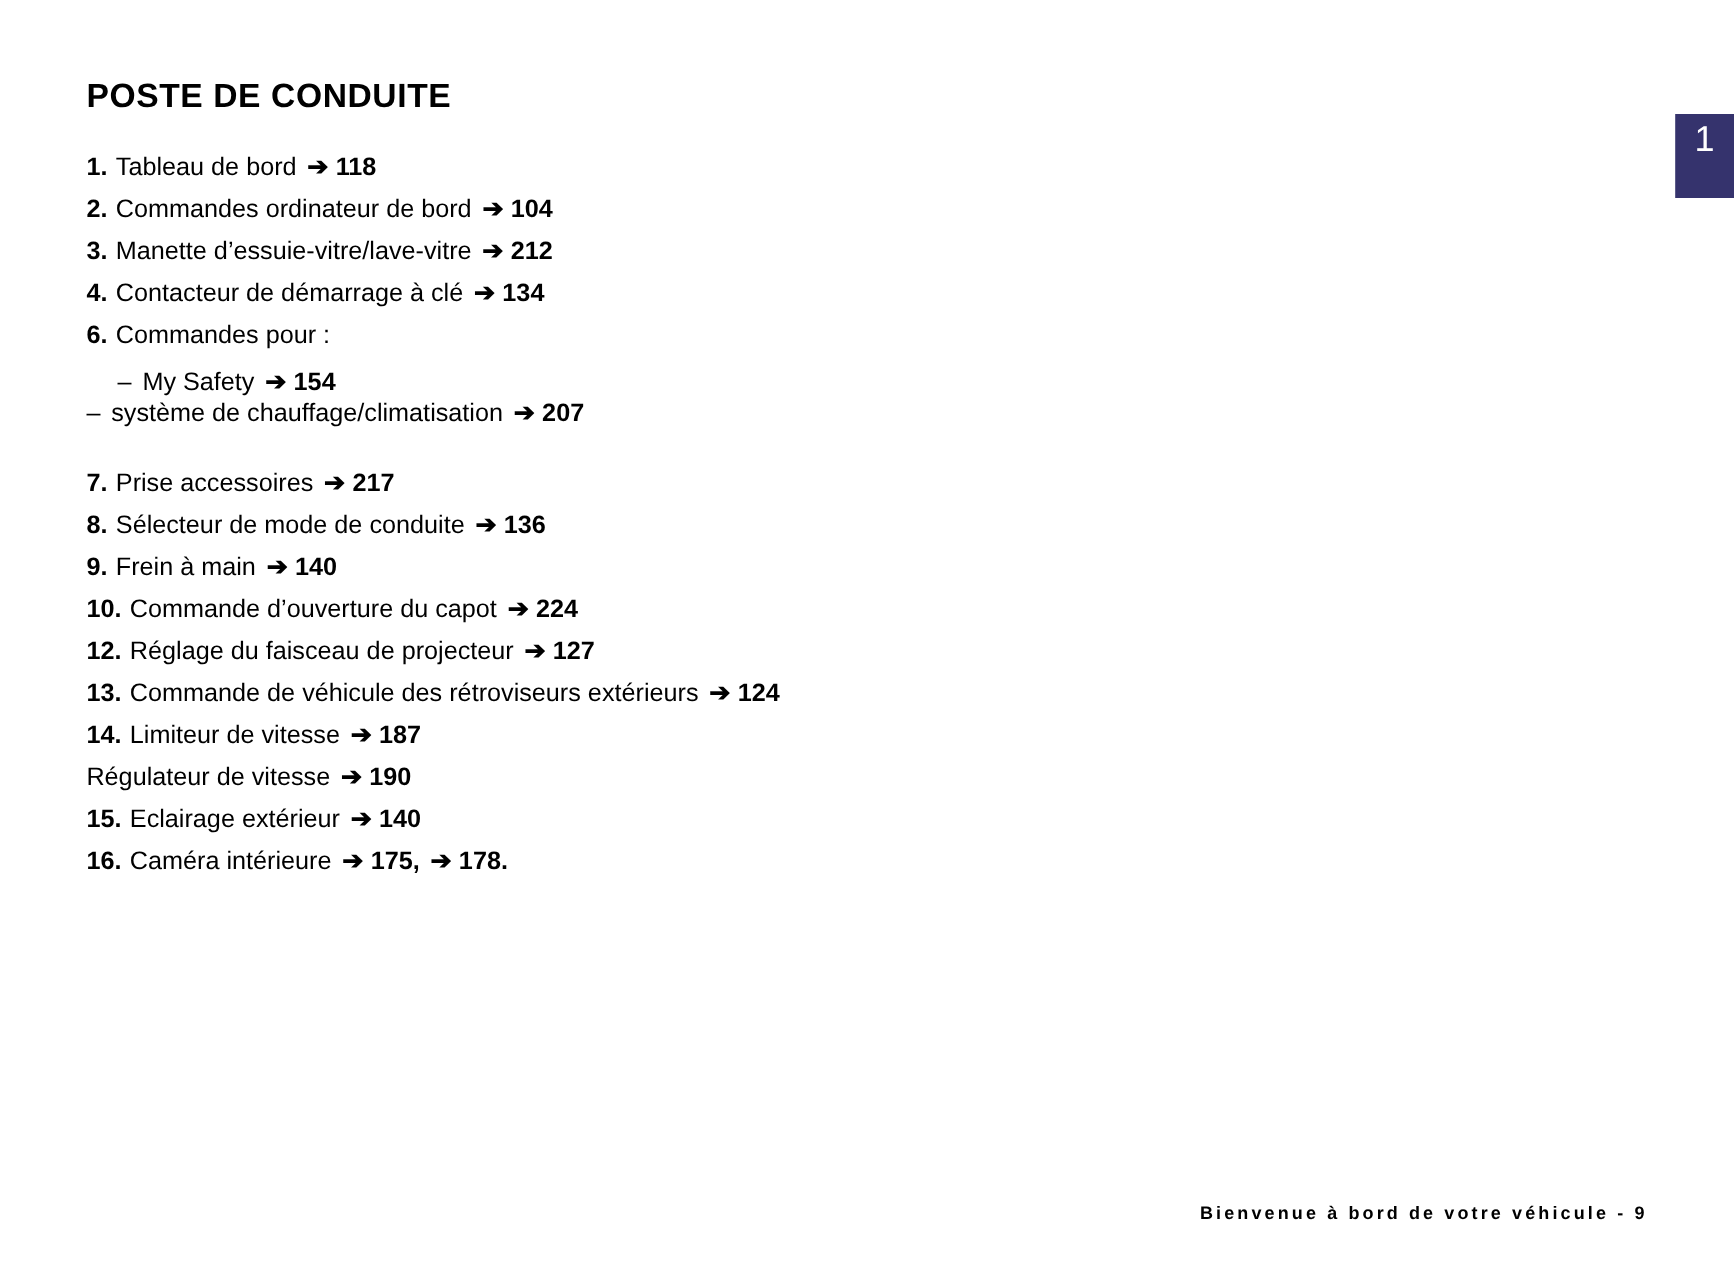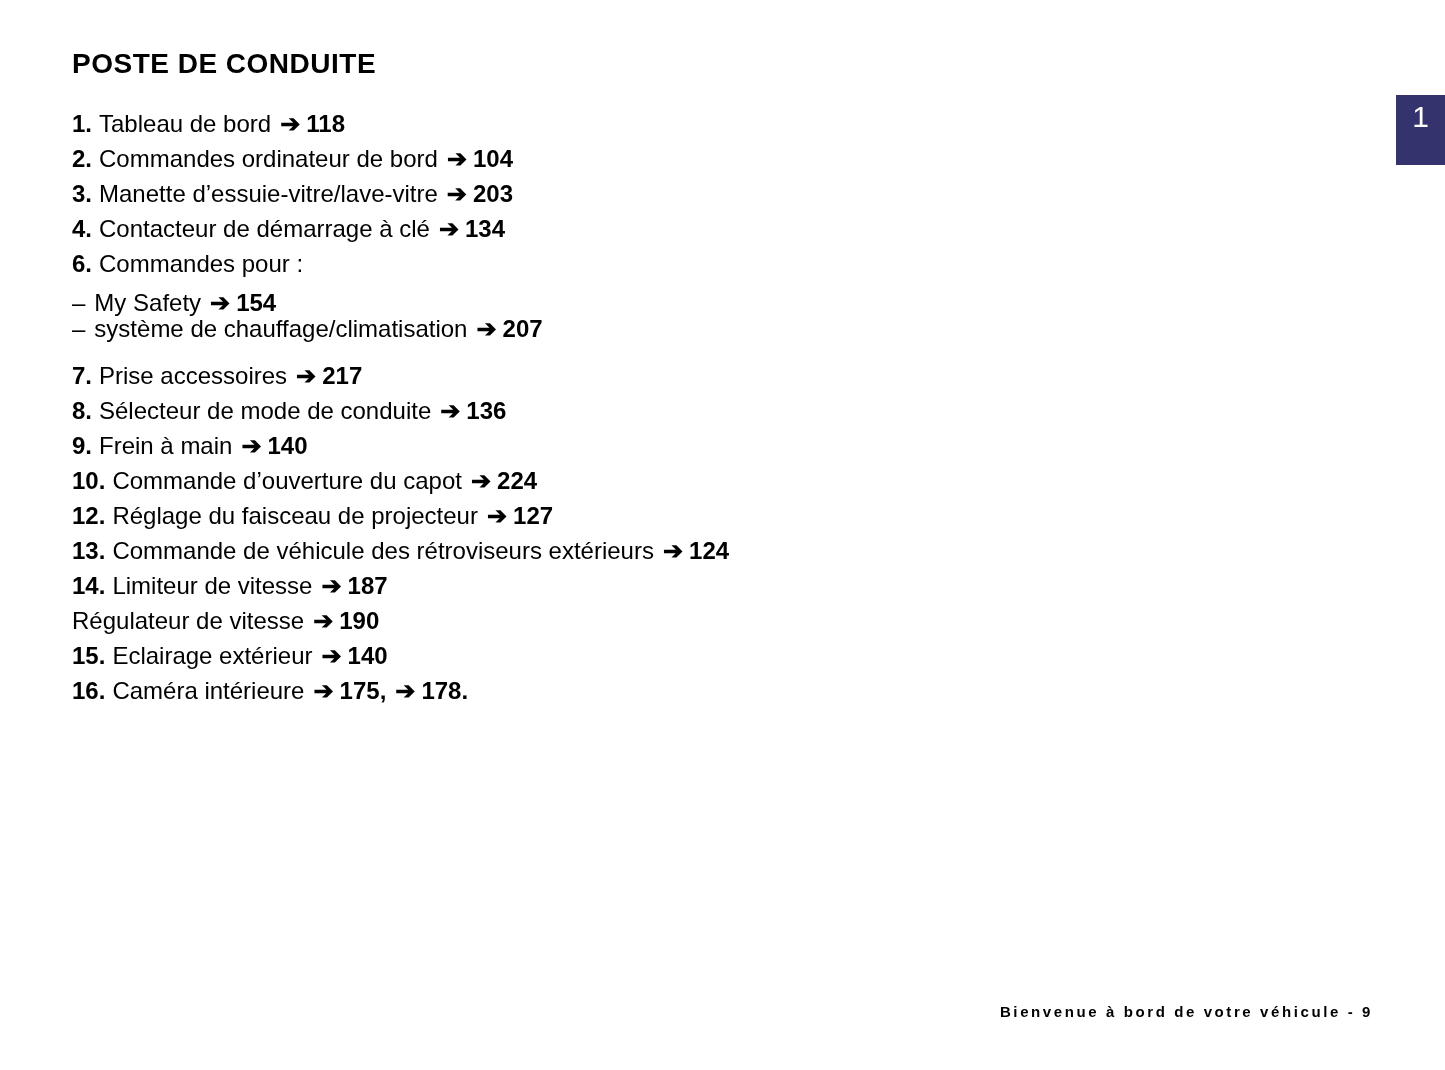--- a/index.html
+++ b/index.html
@@ -10,41 +10,41 @@
     color: #000000;
   }
   .page {
     position: relative;
     width: 1445px;
     height: 1070px;
     background: #ffffff;
     overflow: hidden;
   }
   .content {
-    padding: 48px 0 0 72px;
+    padding: 64px 0 0 72px;
   }
   .title {
     font-size: 28px;
     font-weight: bold;
     letter-spacing: 0.5px;
     margin: 0 0 26px 0;
   }
   .items {
     margin-top: 10px;
   }
   .row {
-    font-size: 24px;
+    font-size: 21px;
     line-height: 35px;
     white-space: nowrap;
   }
   .row.level1 {
     line-height: 26px;
   }
-  .row.level0 + .row.level1 { margin-top: 9px; }
-  .row.level1 + .row.level0 { margin-top: 16px; }
+  .row.level0 + .row.level1 { margin-top: 9px; margin-left: 26px; }
+  .row.level1 + .row.level0 { margin-top: 27px; }
   .num {
     font-weight: bold;
     margin-right: 7px;
   }
   .num:empty { margin-right: 0; }
   .row.level1 .num {
     font-weight: normal;
     margin-right: 9px;
   }
   .txt {
@@ -88,21 +88,21 @@
 </head>
 <body>
 
 <div class="page">
 
   <div class="content">
     <h1 class="title">POSTE DE CONDUITE</h1>
     <div class="items">
         <div class="row level0"><span class="num">1.</span><span class="txt">Tableau de bord</span><span class="refs"><span class="arrow">➔</span><span class="pageref">118</span></span></div>
         <div class="row level0"><span class="num">2.</span><span class="txt">Commandes ordinateur de bord</span><span class="refs"><span class="arrow">➔</span><span class="pageref">104</span></span></div>
-        <div class="row level0"><span class="num">3.</span><span class="txt">Manette d’essuie-vitre/lave-vitre</span><span class="refs"><span class="arrow">➔</span><span class="pageref">203</span></span></div>
+        <div class="row level0"><span class="num">3.</span><span class="txt">Manette d’essuie-vitre/lave-vitre</span><span class="refs"><span class="arrow">➔</span><span class="pageref">212</span></span></div>
         <div class="row level0"><span class="num">4.</span><span class="txt">Contacteur de démarrage à clé</span><span class="refs"><span class="arrow">➔</span><span class="pageref">134</span></span></div>
         <div class="row level0"><span class="num">6.</span><span class="txt">Commandes pour :</span><span class="refs"></span></div>
         <div class="row level1"><span class="num">–</span><span class="txt">My Safety</span><span class="refs"><span class="arrow">➔</span><span class="pageref">154</span></span></div>
         <div class="row level1"><span class="num">–</span><span class="txt">système de chauffage/climatisation</span><span class="refs"><span class="arrow">➔</span><span class="pageref">207</span></span></div>
         <div class="row level0"><span class="num">7.</span><span class="txt">Prise accessoires</span><span class="refs"><span class="arrow">➔</span><span class="pageref">217</span></span></div>
         <div class="row level0"><span class="num">8.</span><span class="txt">Sélecteur de mode de conduite</span><span class="refs"><span class="arrow">➔</span><span class="pageref">136</span></span></div>
         <div class="row level0"><span class="num">9.</span><span class="txt">Frein à main</span><span class="refs"><span class="arrow">➔</span><span class="pageref">140</span></span></div>
         <div class="row level0"><span class="num">10.</span><span class="txt">Commande d’ouverture du capot</span><span class="refs"><span class="arrow">➔</span><span class="pageref">224</span></span></div>
         <div class="row level0"><span class="num">12.</span><span class="txt">Réglage du faisceau de projecteur</span><span class="refs"><span class="arrow">➔</span><span class="pageref">127</span></span></div>
         <div class="row level0"><span class="num">13.</span><span class="txt">Commande de véhicule des rétroviseurs extérieurs</span><span class="refs"><span class="arrow">➔</span><span class="pageref">124</span></span></div>

